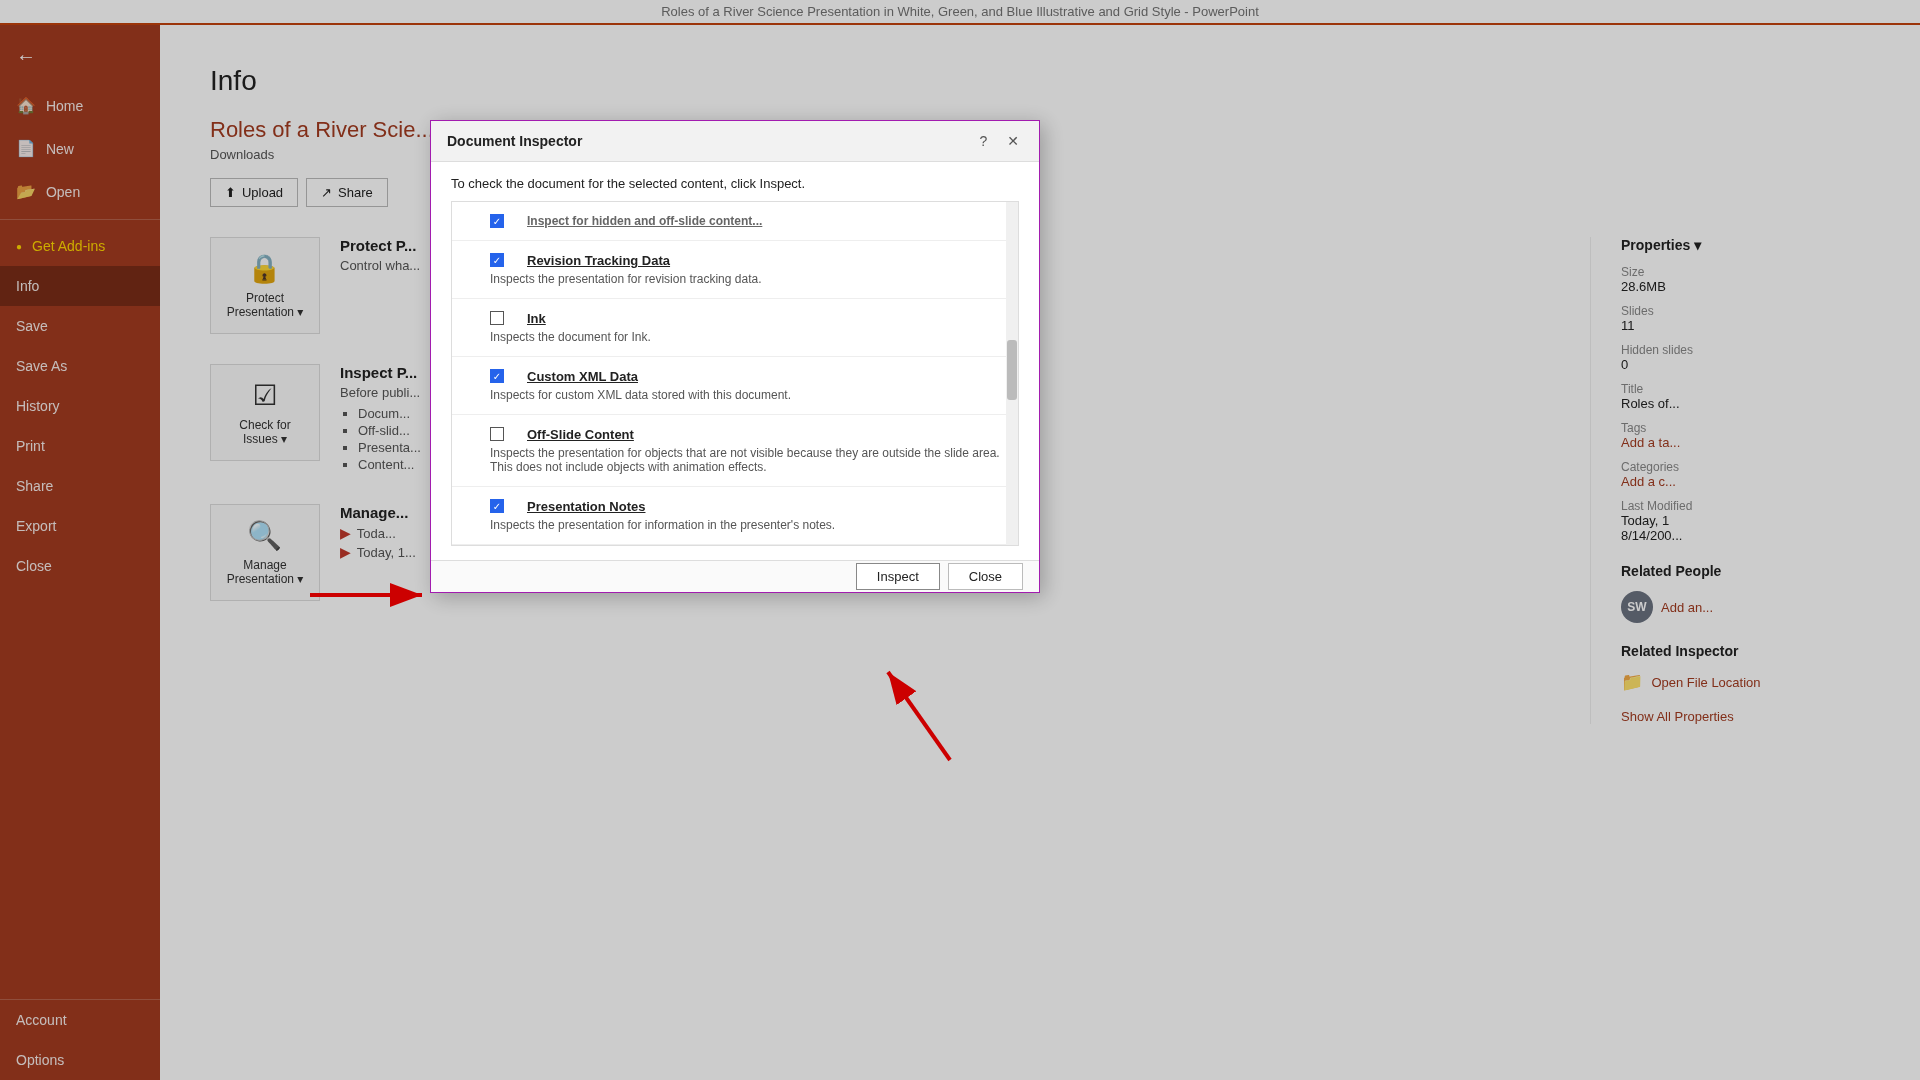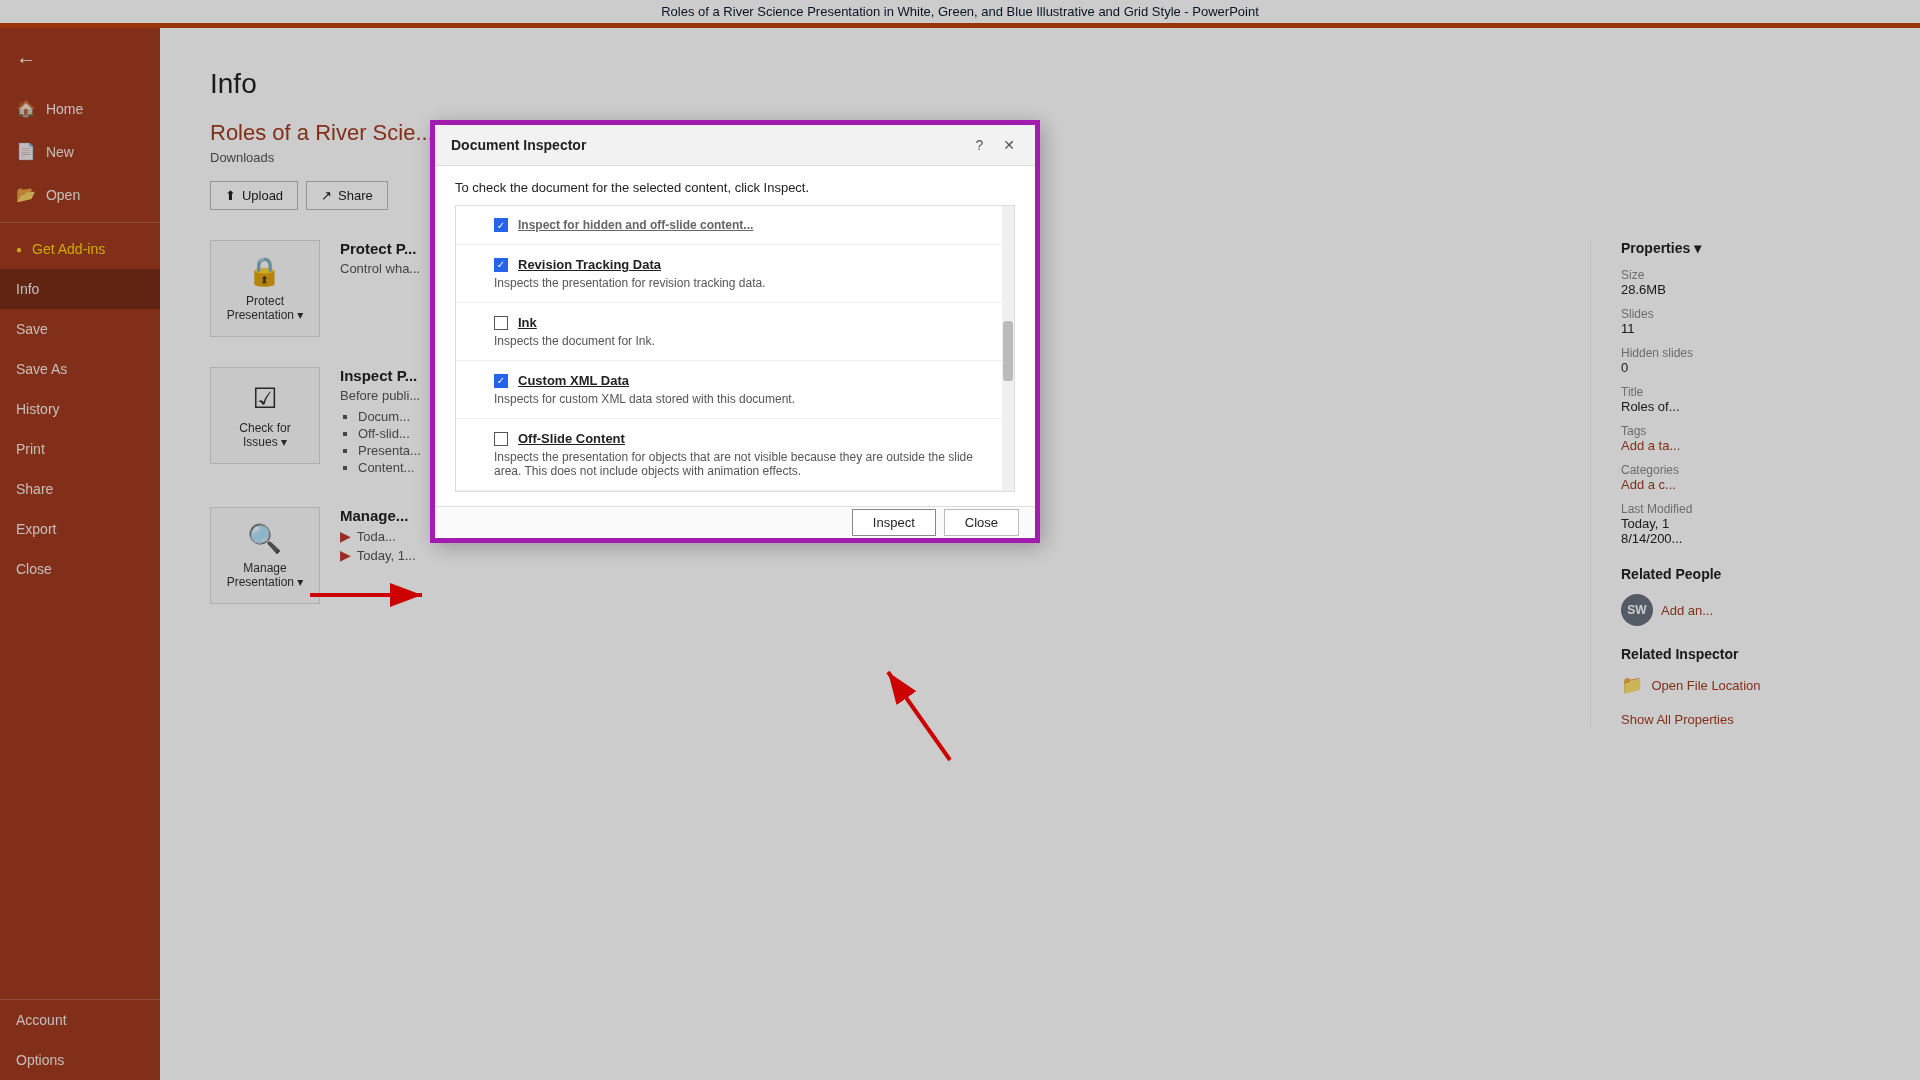--- a/index.html
+++ b/index.html
@@ -2,23 +2,23 @@
 <html><head>
   <meta charset="utf-8">
   <style>
     * { box-sizing: border-box; margin: 0; padding: 0; }
     body { font-family: 'Segoe UI', Arial, sans-serif; background: #f2f2f2; display: flex; flex-direction: column; height: 1080px; width: 1920px; overflow: hidden; }
 
     .title-bar {
       background: #fff;
       text-align: center;
       font-size: 13px;
-      color: #0f172a;
+      color: #737373;
       padding: 4px 0;
-      border-bottom: 5px solid #c2410c;
+      border-bottom: 2px solid #c2410c;
       position: relative;
       z-index: 1;
     }
 
     .app-body {
       display: flex;
       flex: 1;
       overflow: hidden;
     }
 
@@ -232,21 +232,21 @@
       align-items: flex-start;
       justify-content: flex-start;
     }
 
     .dialog {
       position: absolute;
       top: 120px;
       left: 430px;
       width: 610px;
       background: #fff;
-      border: 5px solid #a21caf;
+      border: 1px solid #a21caf;
       box-shadow: 4px 4px 20px rgba(0,0,0,0.25);
       display: flex;
       flex-direction: column;
     }
 
     .dialog-header {
       display: flex;
       align-items: center;
       justify-content: space-between;
       padding: 10px 16px;
@@ -295,22 +295,22 @@
       display: flex;
       flex-direction: column;
       padding: 12px 14px;
       border-bottom: 1px solid #eee;
       gap: 4px;
     }
     .inspector-row:last-child { border-bottom: none; }
 
     .inspector-row-header {
       display: flex;
-      align-items: center;
-      gap: 10px;
+      align-items: flex-start;
+      gap: 23px;
       padding-left: 24px;
     }
 
     .insp-checkbox {
       width: 14px;
       height: 14px;
       border: 1px solid #555;
       background: #fff;
       display: flex;
       align-items: center;
@@ -648,20 +648,27 @@
 
 
         <div class="inspector-row">
           <div class="inspector-row-header">
             <div class="insp-checkbox"></div>
             <span class="insp-label">Off-Slide Content</span>
           </div>
           <div class="insp-desc">Inspects the presentation for objects that are not visible because they are outside the slide area. This does not include objects with animation effects.</div>
         </div>
 
+        <div class="inspector-row">
+          <div class="inspector-row-header">
+            <div class="insp-checkbox checked"></div>
+            <span class="insp-label">Presentation Notes</span>
+          </div>
+          <div class="insp-desc">Inspects the presentation for information in the presenter's notes.</div>
+        </div>
 
         <div class="scrollbar-area">
           <div class="scrollbar-thumb"></div>
         </div>
       </div>
     </div>
 
     <div class="dialog-footer">
       <button class="dlg-action-btn primary">Inspect</button>
       <button class="dlg-action-btn">Close</button>

